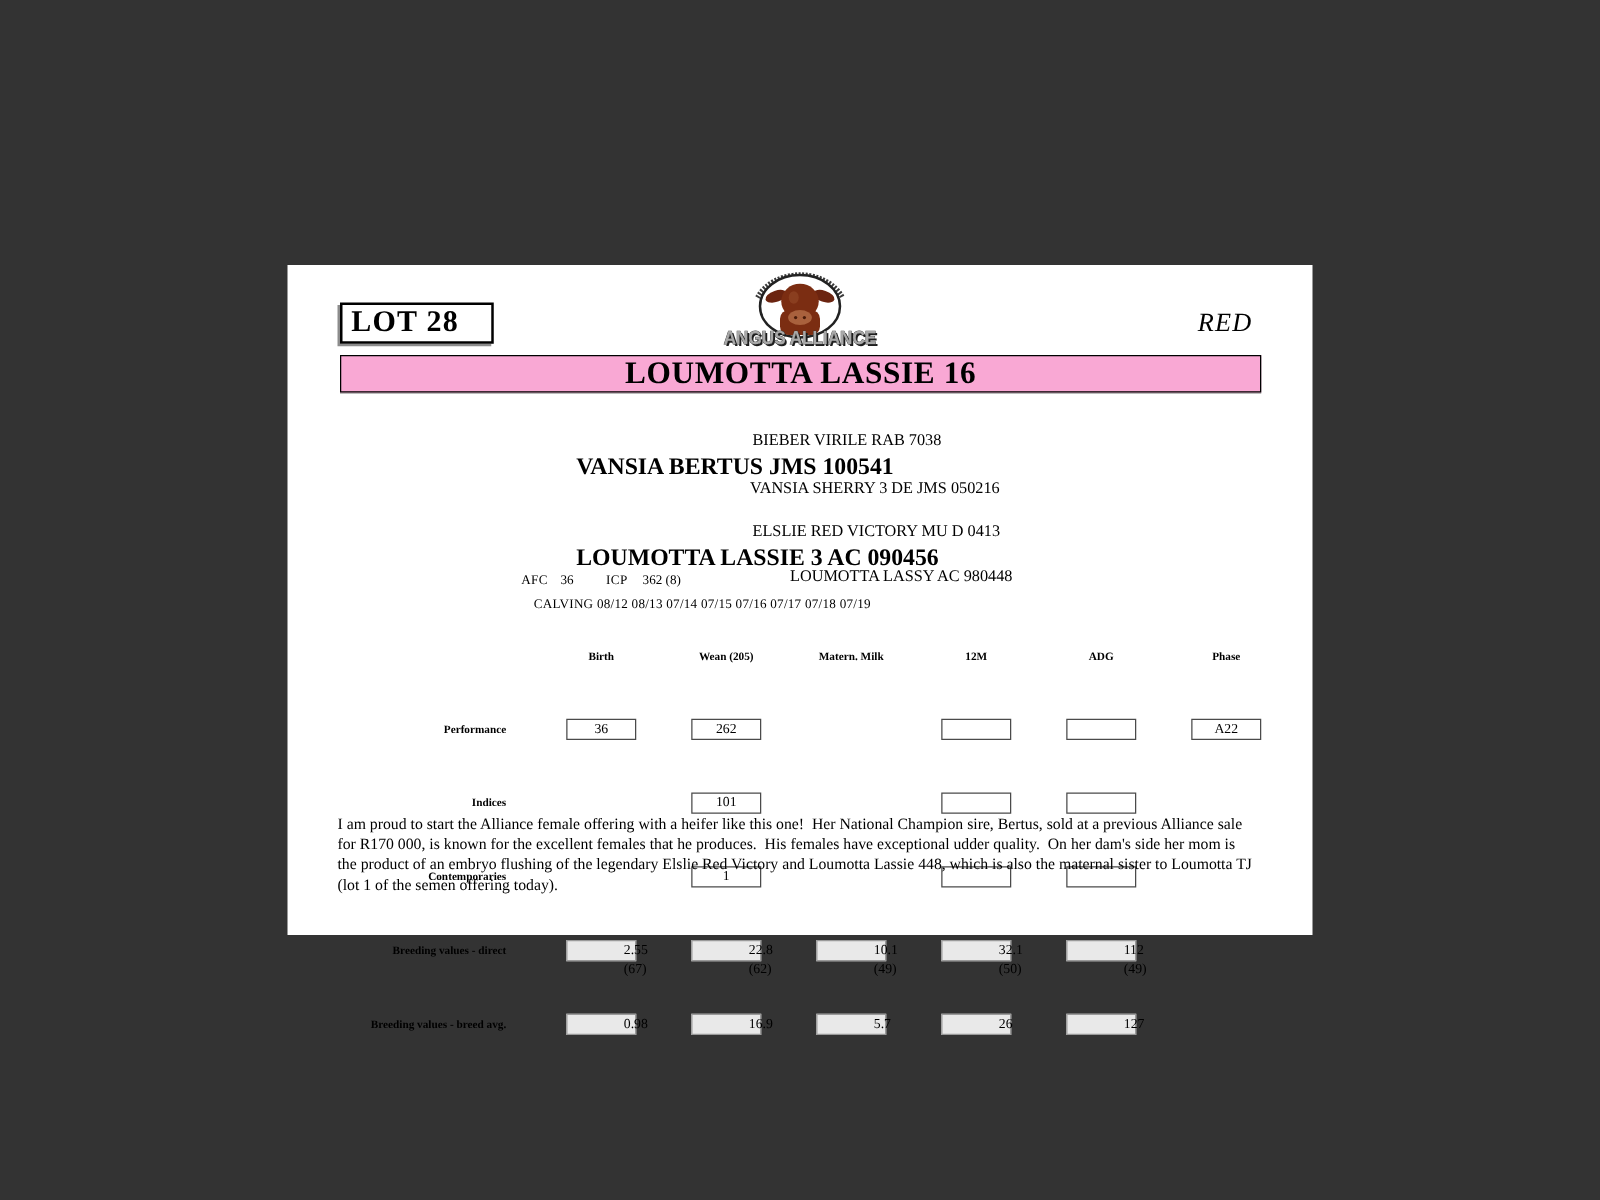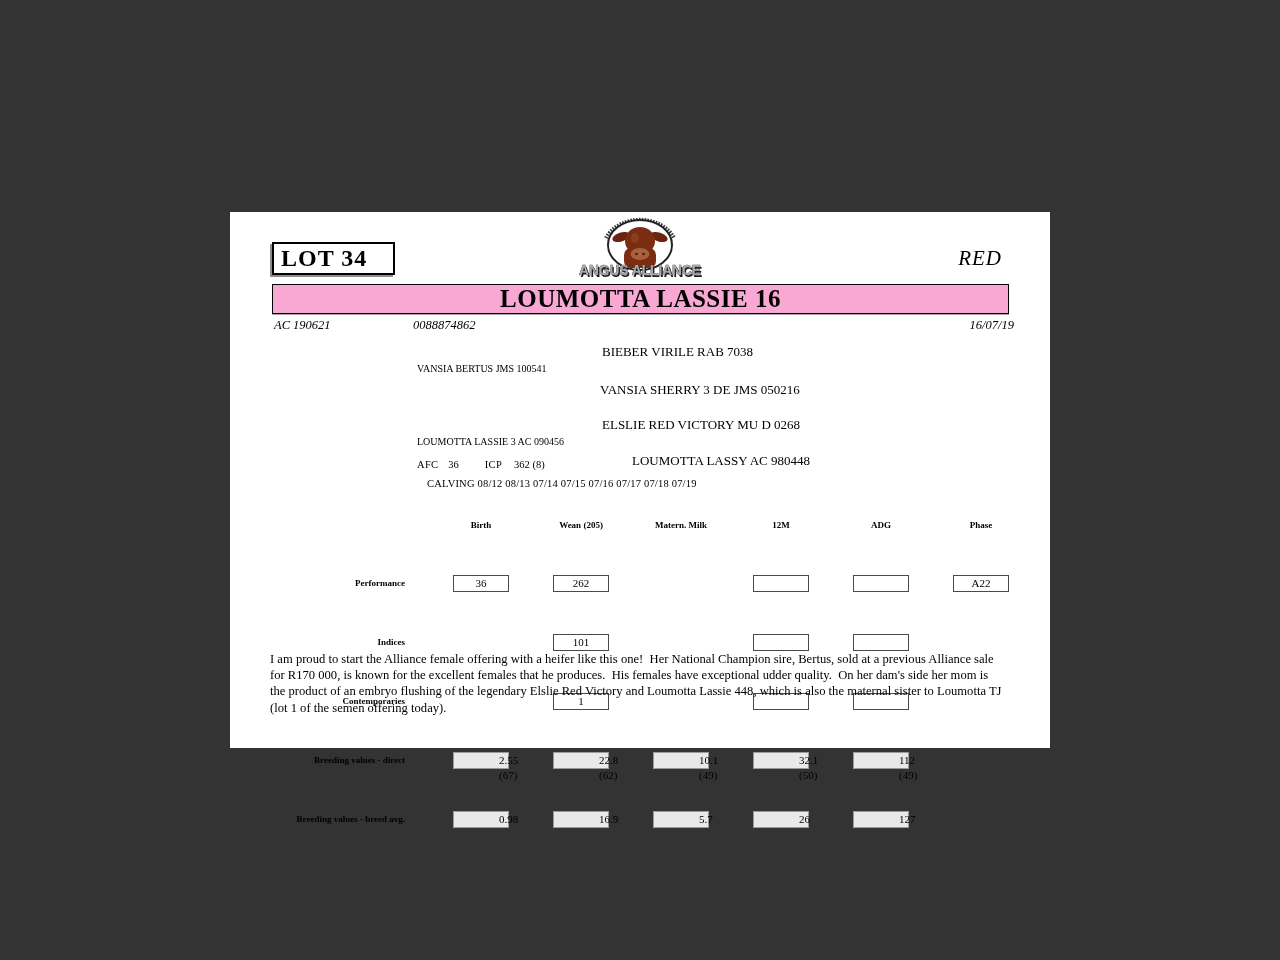--- a/index.html
+++ b/index.html
@@ -80,21 +80,21 @@
     height: 15px;
     font-style: italic;
     font-size: 12.5px;
   }
   .ids-row .id-left   { position: absolute; left: 2px; }
   .ids-row .id-mid    { position: absolute; left: 141px; }
   .ids-row .id-right  { position: absolute; right: -7px; }
   
   .ped { position: absolute; white-space: nowrap; }
   .ped.reg  { font-size: 13px; }
-  .ped.bold { font-size: 10px; font-weight: normal; }
+  .ped.bold { font-size: 19px; font-weight: bold; margin-left: 44px; }
   .ped-ss { left: 372px; top: 132px; }
   .ped-s  { left: 187px; top: 151px; }
   .ped-sd { left: 370px; top: 170px; }
   .ped-ds { left: 372px; top: 205px; }
   .ped-d  { left: 187px; top: 224px; }
   .ped-dd { left: 369px; top: 241px; margin-left: 33px; }
   .stats-line {
     position: absolute;
     left: 187px;
     top: 247px;
@@ -160,21 +160,21 @@
     line-height: 16.2px;
     white-space: pre-wrap;
   }
 </style>
 </head>
 <body>
 
 <div class="page">
 
   <div class="lot-box">
-    <span>LOT 34</span>
+    <span>LOT 28</span>
   </div>
 
   <div class="logo">
     <svg width="130" height="68" viewBox="0 0 130 68">
 
       <path d="M 31 24 A 37 30 0 0 1 99 24" fill="none" stroke="#3c3c3c" stroke-width="4" stroke-dasharray="1.6 1.2"></path>
 
       <ellipse cx="65" cy="31" rx="32" ry="25" fill="#ffffff" stroke="#222222" stroke-width="2"></ellipse>
 
       <g>
@@ -194,30 +194,25 @@
       </g>
     </svg>
   </div>
 
   <div class="coat-color">RED</div>
 
   <div class="title-bar">
     <span>LOUMOTTA LASSIE 16</span>
   </div>
 
-  <div class="ids-row">
-    <span class="id-left">AC 190621</span>
-    <span class="id-mid">0088874862</span>
-    <span class="id-right">16/07/19</span>
-  </div>
 
   <div class="ped reg  ped-ss">BIEBER VIRILE RAB 7038</div>
   <div class="ped bold ped-s">VANSIA BERTUS JMS 100541</div>
   <div class="ped reg  ped-sd">VANSIA SHERRY 3 DE JMS 050216</div>
-  <div class="ped reg  ped-ds">ELSLIE RED VICTORY MU D 0268</div>
+  <div class="ped reg  ped-ds">ELSLIE RED VICTORY MU D 0413</div>
   <div class="ped bold ped-d">LOUMOTTA LASSIE 3 AC 090456</div>
   <div class="ped reg  ped-dd">LOUMOTTA LASSY AC 980448</div>
 
   <div class="stats-line">
     <span class="lbl">AFC</span><span class="v36">36</span><span class="lbl icp">ICP</span><span class="vicp">362 (8)</span>
   </div>
   <div class="calving-line">
     <span>CALVING</span>&nbsp;<span>08/12 08/13 07/14 07/15 07/16 07/17 07/18 07/19</span>
   </div>
 

